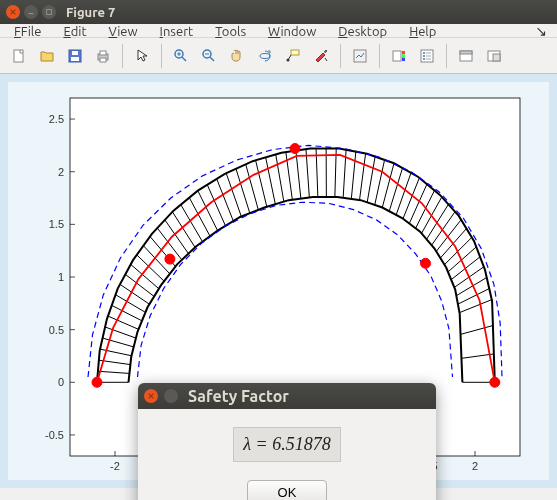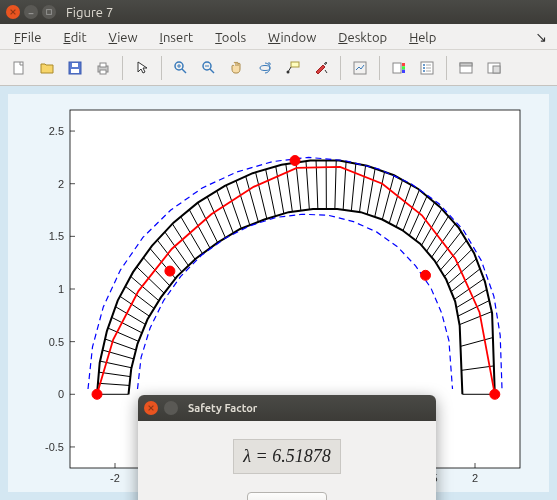--- a/index.html
+++ b/index.html
@@ -5,42 +5,42 @@
   * { box-sizing: border-box; margin: 0; padding: 0; }
   body { font-family: "Ubuntu", "Segoe UI", sans-serif; font-size: 12px; background: #f0f0f0; width: 557px; height: 500px; overflow: hidden; }
   
   .titlebar { background: linear-gradient(to bottom, #4a4a46, #3c3b37); height: 24px; display: flex; align-items: center; padding: 0 6px; gap: 6px; }
   .window-controls { display: flex; gap: 4px; }
   .wc-btn { width: 14px; height: 14px; border-radius: 50%; display: flex; align-items: center; justify-content: center; }
   .wc-close { background: #e95420; }
   .wc-min { background: #5a5955; }
   .wc-max { background: #5a5955; }
   .wc-btn svg { width: 8px; height: 8px; opacity: 0.5; }
-  .titlebar-text { color: #dfdbd2; font-weight: normal; font-size: 13px; margin-left: 4px; }
-  
-  .menubar { background: #f2f1f0; border-bottom: 1px solid #d8d6d2; height: 26px; display: flex; align-items: center; padding: 0 4px; justify-content: space-between; }
+  .titlebar-text { color: #dfdbd2; font-weight: bold; font-size: 13px; margin-left: 4px; }
+  
+  .menubar { background: #f2f1f0; border-bottom: 1px solid #d8d6d2; height: 14px; display: flex; align-items: center; padding: 0 4px; justify-content: space-between; }
   .menubar-items { display: flex; gap: 2px; }
   .menu-item { padding: 3px 10px; cursor: default; font-size: 13px; color: #3c3b37; }
   .menu-item u { text-decoration: underline; }
   .menubar-alert { font-size: 14px; color: #333; margin-right: 6px; }
   
   .toolbar { background: #f2f1f0; border-bottom: 1px solid #c5c3bf; height: 36px; display: flex; align-items: center; padding: 0 6px; gap: 2px; }
   .tb-btn { width: 26px; height: 26px; border: 1px solid transparent; border-radius: 3px; display: flex; align-items: center; justify-content: center; cursor: default; background: transparent; }
   .tb-sep { width: 1px; height: 24px; background: #c5c3bf; margin: 0 4px; }
   .tb-btn svg { width: 16px; height: 16px; }
   
   .canvas-area { background: #d4e7f2; width: 557px; height: 414px; position: relative; }
   .figure-bg { position: absolute; left: 8px; top: 8px; right: 8px; bottom: 8px; background: #ecf5fa; }
   
   svg.plot { position: absolute; left: 0; top: 0; }
   
   .dialog { position: absolute; left: 138px; top: 309px; width: 298px; background: #f2f1f0; border-radius: 6px 6px 2px 2px; box-shadow: 0 4px 16px rgba(0,0,0,0.4); }
   .dialog-titlebar { background: linear-gradient(to bottom, #4a4a46, #3c3b37); height: 26px; border-radius: 6px 6px 0 0; display: flex; align-items: center; padding: 0 6px; gap: 6px; }
   .dialog-titlebar .wc-btn { width: 14px; height: 14px; }
-  .dialog-title { color: #dfdbd2; font-weight: bold; font-size: 11px; margin-left: 4px; }
+  .dialog-title { color: #dfdbd2; font-weight: bold; font-size: 16px; margin-left: 4px; }
   .dialog-body { padding: 18px 10px 14px; text-align: center; }
   .dialog-value { display: inline-block; background: #e3e1dd; border: 1px solid #c9c7c3; padding: 6px 9px; font-family: "Georgia", serif; font-style: italic; font-size: 18px; color: #222; }
   .dialog-btn { margin-top: 18px; padding: 4px 30px; background: linear-gradient(to bottom, #fdfdfc, #e7e6e3); border: 1px solid #b5b3af; border-radius: 4px; font-size: 13px; cursor: default; }
   
   .tick-label { font-size: 11px; fill: #333; font-family: Arial, sans-serif; }
 </style>
 </head>
 <body>
 
 <div class="titlebar">

